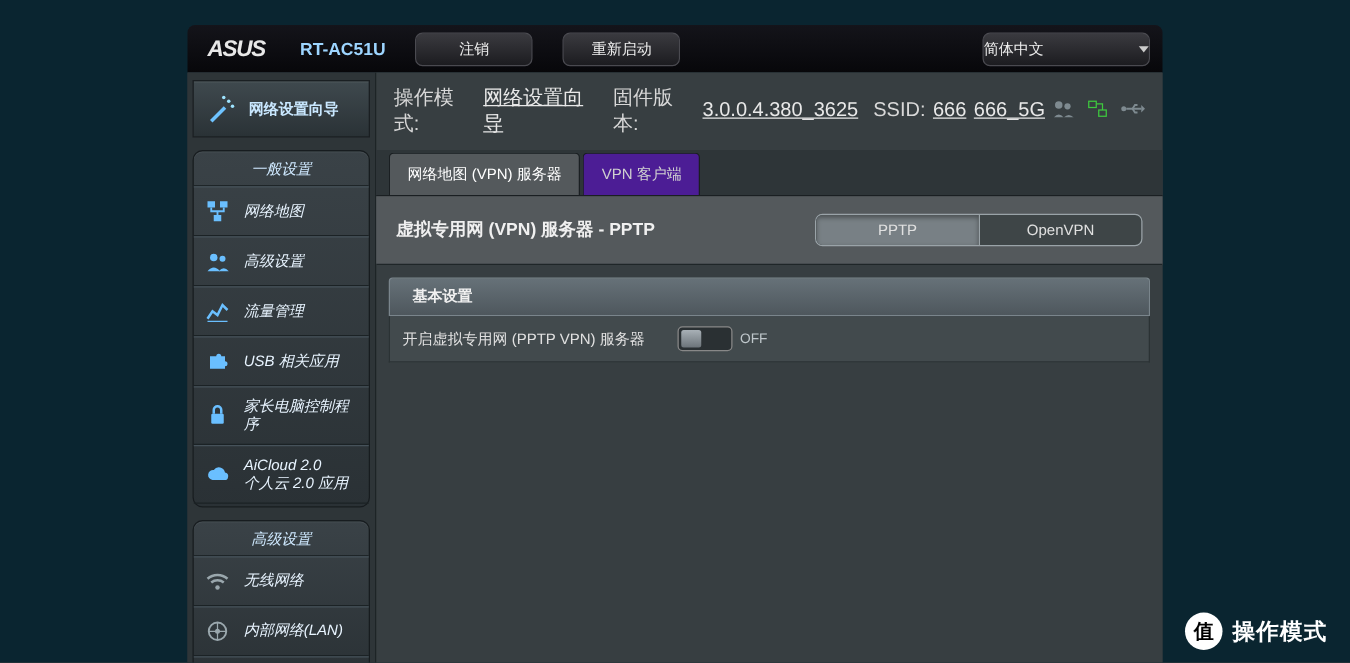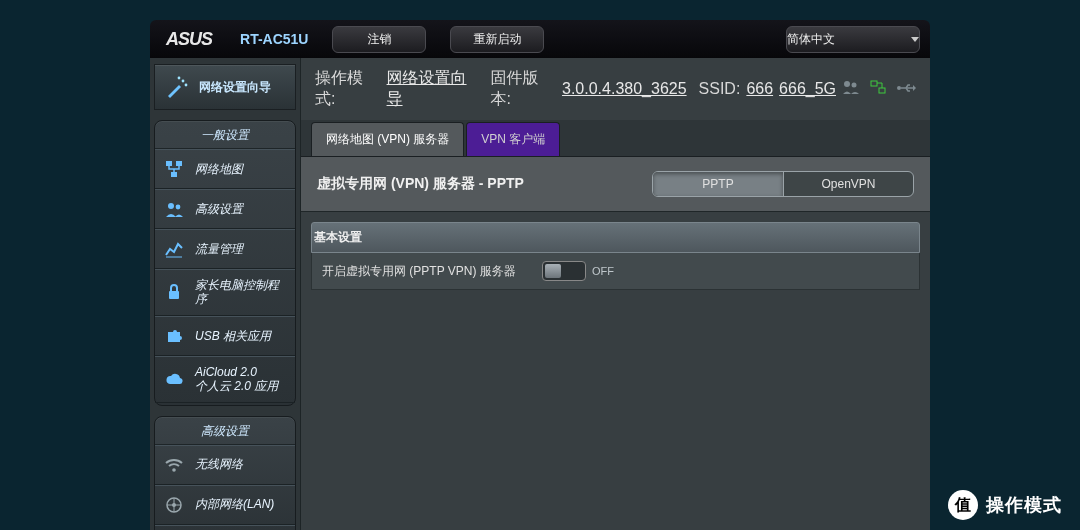--- a/index.html
+++ b/index.html
@@ -208,21 +208,21 @@
   background: #788085;
   box-shadow: inset 0 2px 4px rgba(0,0,0,0.4);
 }
 .type-toggle .tb + .tb { border-left: 1px solid #9aa3a8; }
 .section {
   margin: 10px;
 }
 .section-head {
   background: linear-gradient(#667178, #4e575d);
   color: #f0f0f0;
-  padding: 6px 2px;
+  padding: 6px 18px;
   font-size: 12px;
   font-weight: bold;
   border: 1px solid #7a858c;
   border-radius: 3px 3px 0 0;
 }
 .form-row {
   display: flex;
   align-items: center;
   background: #424a4d;
   border: 1px solid #2b3234;
@@ -345,34 +345,34 @@
                 <polyline points="2,16 6,10 10,13 14,5 18,9" stroke="#6abfff" stroke-width="2" fill="none"></polyline>
                 <line x1="2" y1="18" x2="18" y2="18" stroke="#6abfff" stroke-width="1"></line>
               </svg>
           </span>
           <span class="mi-label">流量管理</span>
         </div>
 
         <div class="menu-item">
           <span class="mi-icon">
             <svg width="20" height="20" viewBox="0 0 20 20">
+                <path d="M4 6 h5 a2 2 0 0 1 4 0 h3 v4 a2 2 0 0 1 0 4 v2 h-12 Z" fill="#6abfff"></path>
+              </svg>
+          </span>
+          <span class="mi-label">USB 相关应用</span>
+        </div>
+
+        <div class="menu-item">
+          <span class="mi-icon">
+            <svg width="20" height="20" viewBox="0 0 20 20">
                 <rect x="5" y="9" width="10" height="8" rx="1" fill="#6abfff"></rect>
                 <path d="M7 9 V6 a3 3 0 0 1 6 0 V9" stroke="#6abfff" stroke-width="2" fill="none"></path>
               </svg>
           </span>
           <span class="mi-label">家长电脑控制程序</span>
-        </div>
-
-        <div class="menu-item">
-          <span class="mi-icon">
-            <svg width="20" height="20" viewBox="0 0 20 20">
-                <path d="M4 6 h5 a2 2 0 0 1 4 0 h3 v4 a2 2 0 0 1 0 4 v2 h-12 Z" fill="#6abfff"></path>
-              </svg>
-          </span>
-          <span class="mi-label">USB 相关应用</span>
         </div>
 
         <div class="menu-item">
           <span class="mi-icon">
             <svg width="20" height="20" viewBox="0 0 20 20">
                 <path d="M6 15 a4 4 0 0 1 1-8 a5 5 0 0 1 9 2 a3 3 0 0 1 -1 6 Z" fill="#6abfff"></path>
               </svg>
           </span>
           <span class="mi-label" style="white-space:pre-line">AiCloud 2.0
 个人云 2.0 应用</span>

